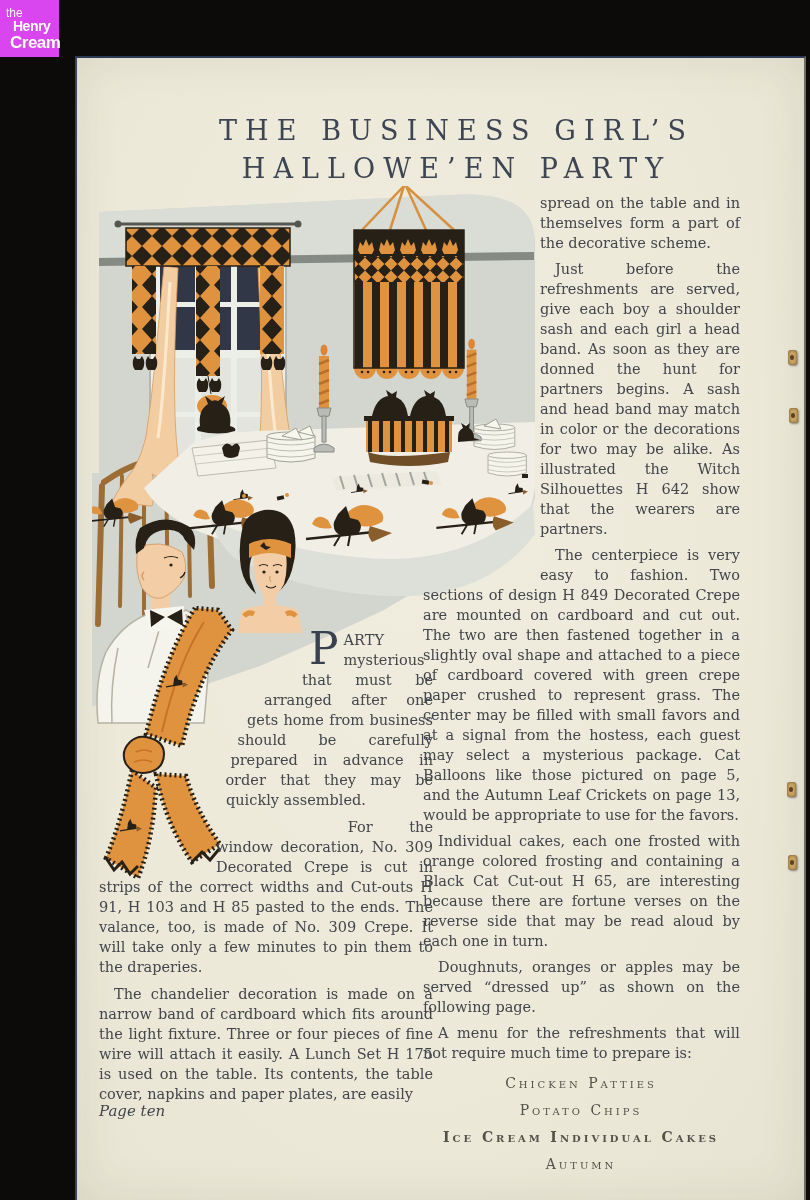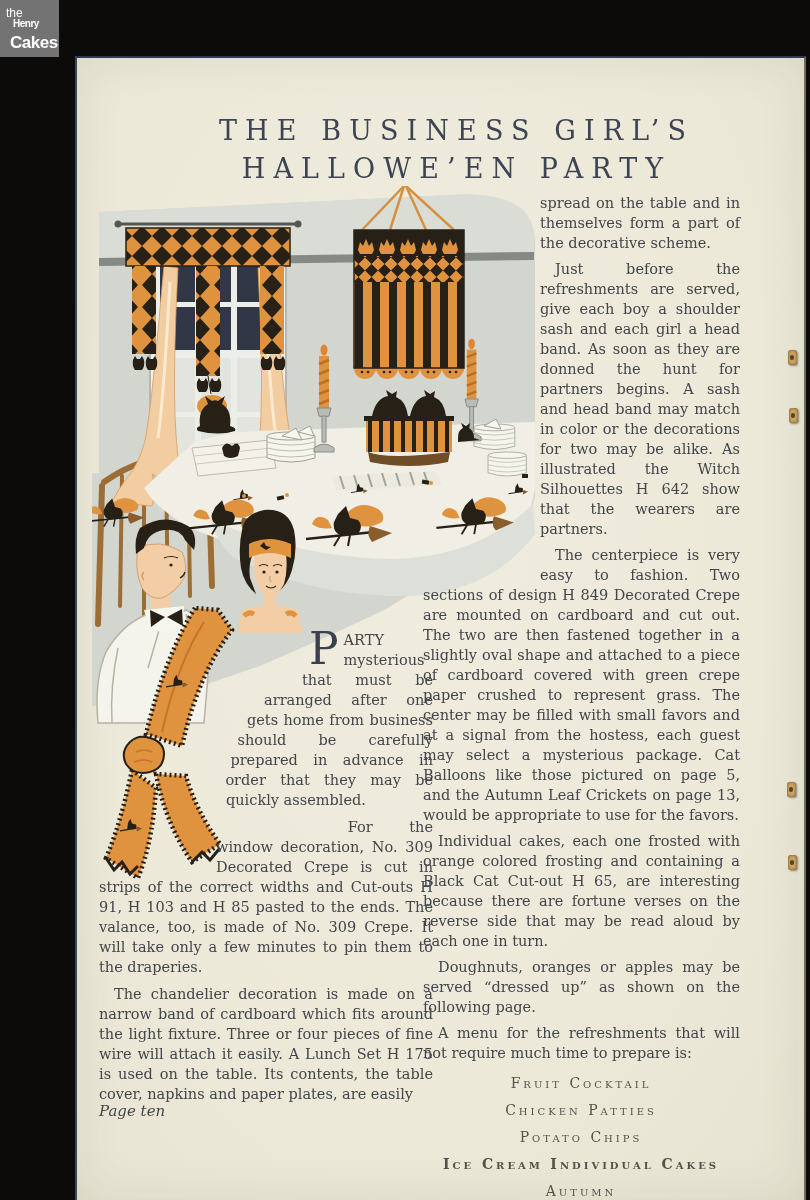--- a/index.html
+++ b/index.html
@@ -16,25 +16,25 @@
     background:radial-gradient(ellipse at 45% 40%, #f0eddf 0%, #ece9d9 60%, #e6e3d2 100%);
     border-top:2px solid #2c3a57;
     border-left:2px solid #3a4560;
     border-right:2px solid #706c5f;
     box-shadow:inset 0 0 46px rgba(90,80,50,.10);
     box-sizing:border-box;
   }
   
   .logo{
     position:absolute;left:0;top:0;width:59px;height:57px;
-    background:#737373;color:#fff;z-index:50;
+    background:#d946ef;color:#fff;z-index:50;
     font-family:"Liberation Sans", sans-serif;line-height:1;
   }
   .logo-the{position:absolute;left:6px;top:7px;font-size:12px;}
-  .logo-henry{position:absolute;left:13px;top:19px;font-size:10px;font-weight:bold;letter-spacing:-.5px;}
+  .logo-henry{position:absolute;left:13px;top:19px;font-size:14px;font-weight:bold;letter-spacing:-.5px;}
   .logo-ford{position:absolute;left:10px;top:34px;font-size:17px;font-weight:bold;letter-spacing:-.5px;}
   
   .title{
     position:absolute;left:0;top:38px;width:100%;margin:16px;
     text-align:center;font-weight:normal;color:#3d4553;z-index:5;
   }
   .tline{display:block;font-size:27px;letter-spacing:.30em;line-height:38px;}
   
   .right-text{
     position:absolute;left:345px;top:135px;width:318px;z-index:10;
@@ -350,21 +350,20 @@
     <div class="right-text">
       <div class="spacer-right"></div>
       <p class="noindent">spread on the table and in themselves form a part of the decorative scheme.</p>
       <p>Just before the refreshments are served, give each boy a shoulder sash and each girl a head band. As soon as they are donned the hunt for partners begins. A sash and head band may match in color or the decorations for two may be alike. As illustrated the Witch Silhouettes H 642 show that the wearers are partners.</p>
       <p>The centerpiece is very easy to fashion. Two sections of design H 849 Decorated Crepe are mounted on cardboard and cut out. The two are then fastened together in a slightly oval shape and attached to a piece of cardboard covered with green crepe paper crushed to represent grass. The center may be filled with small favors and at a signal from the hostess, each guest may select a mysterious package. Cat Balloons like those pictured on page 5, and the Autumn Leaf Crickets on page 13, would be appropriate to use for the favors.</p>
       <p>Individual cakes, each one frosted with orange colored frosting and containing a Black Cat Cut-out H 65, are interesting because there are fortune verses on the reverse side that may be read aloud by each one in turn.</p>
       <p>Doughnuts, oranges or apples may be served “dressed up” as shown on the following page.</p>
       <p>A menu for the refreshments that will not require much time to prepare is:</p>
 
       <div class="menu">
-        <div class="menu-row">Fruit Cocktail</div>
         <div class="menu-row">Chicken Patties</div>
         <div class="menu-row">Potato Chips</div>
         <div class="menu-row menu-row-split">
           <span>Ice Cream</span>
           <span>Individual Cakes</span>
         </div>
         <div class="menu-row">Autumn</div>
       </div>
     </div>
 
@@ -379,15 +378,15 @@
 
     <div class="staple st1"></div>
     <div class="staple st2"></div>
     <div class="staple st3"></div>
     <div class="staple st4"></div>
   </div>
 
   <div class="logo">
     <span class="logo-the">the</span>
     <span class="logo-henry">Henry</span>
-    <span class="logo-ford">Cakes</span>
+    <span class="logo-ford">Cream</span>
   </div>
 </div>
 
 </body></html>

